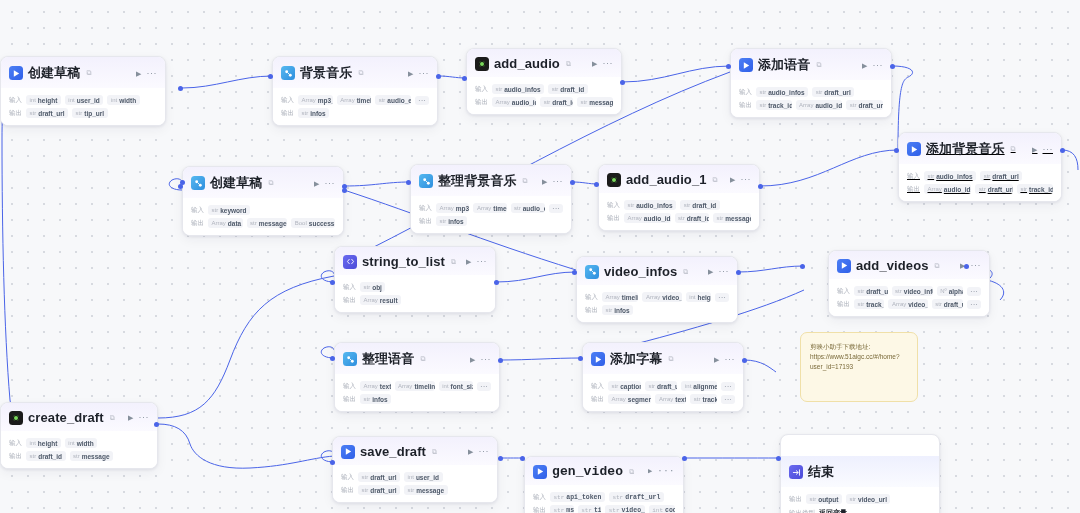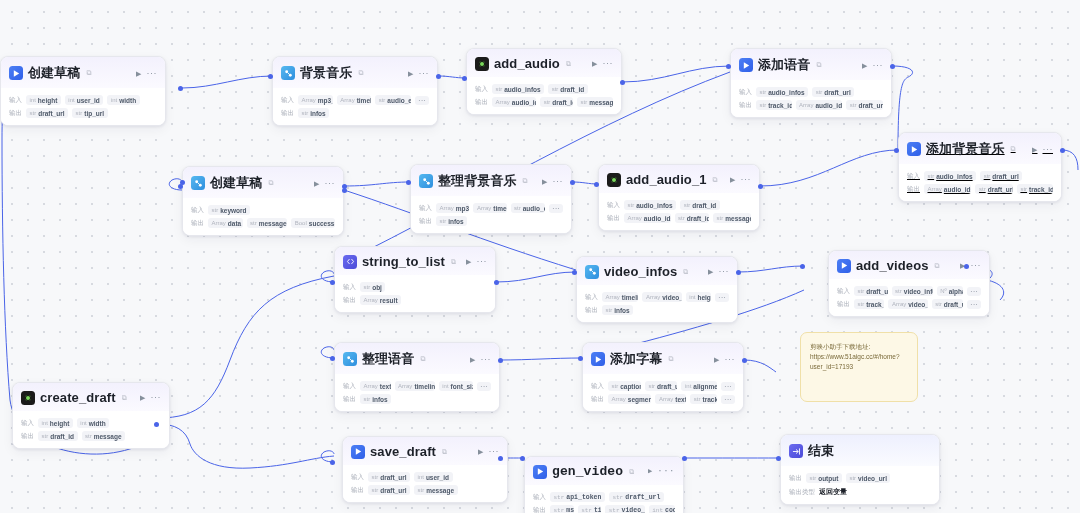--- a/index.html
+++ b/index.html
@@ -94,21 +94,21 @@
     line-height: 1.55;
     color: #7a6a3a;
     word-break: break-all;
   }
   .port {
     position: absolute;
     width: 5px; height: 5px;
     border-radius: 50%;
     background: #4a64e8;
   }
-  .endnode .node-head { background: linear-gradient(180deg,#eef0fe 0%, #fafbff 100%); }
+  .endnode .node-head { background: linear-gradient(180deg,#eef0fe 0%, #fafbff 100%); margin-top: 21px; }
   .endrow { display:flex; align-items:center; gap:4px; margin-top:4px; }
   .endtype { font-size: 7px; color:#1d2129; font-weight: bold; }
 </style>
 </head>
 <body>
 
 <div id="canvas">
 
   <svg id="edges">
     <g fill="none" stroke="#4a64e8" stroke-width="1">
@@ -693,21 +693,21 @@
               <span>text_ids</span>
             </span>
             <span class="chip">
               <span class="ty">str</span>
               <span>track_id</span>
             </span>
             <span class="more">···</span>
           </div>
         </div>
       </div>
-      <div class="node" style="left: 0px; top: 382px; width: 158px; margin-left: 12px;">
+      <div class="node" style="left: 0px; top: 402px; width: 158px;">
         <div class="node-head">
           <span class="nicon dark"></span>
           <span class="ntitle">create_draft</span>
           <span class="ncopy">⧉</span>
           <span class="nhead-sp"></span>
           <span class="play">▶</span>
           <span class="dots">···</span>
         </div>
         <div class="node-body">
           <div class="prow">
@@ -727,21 +727,21 @@
               <span class="ty">str</span>
               <span>draft_id</span>
             </span>
             <span class="chip">
               <span class="ty">str</span>
               <span>message</span>
             </span>
           </div>
         </div>
       </div>
-      <div class="node" style="left: 342px; top: 436px; width: 166px;">
+      <div class="node" style="left: 332px; top: 436px; width: 166px;">
         <div class="node-head">
           <span class="nicon blue">
             <svg width="9" height="9" viewBox="0 0 10 10">
               <path d="M2 1.5 L8 5 L2 8.5 Z" fill="#fff"></path>
             </svg>
           </span>
           <span class="ntitle">save_draft</span>
           <span class="ncopy">⧉</span>
           <span class="nhead-sp"></span>
           <span class="play">▶</span>

